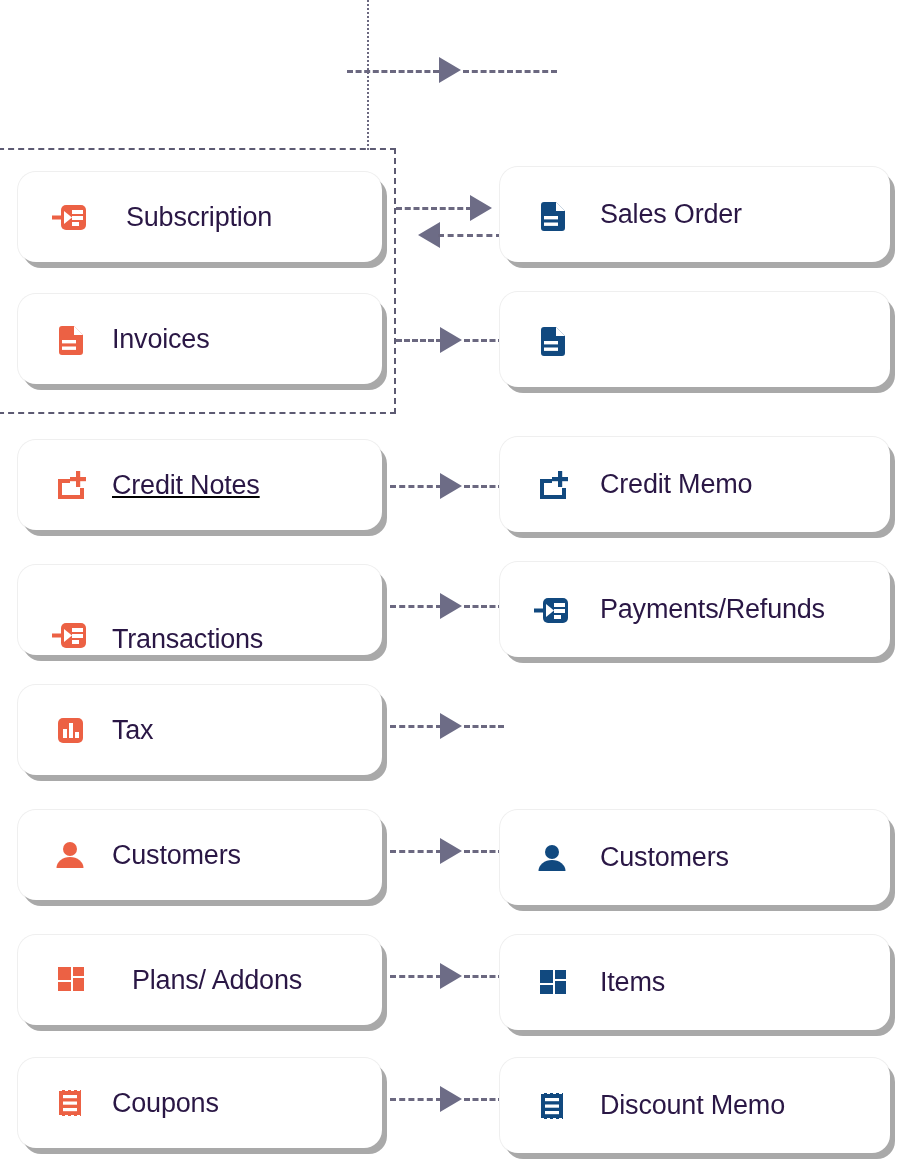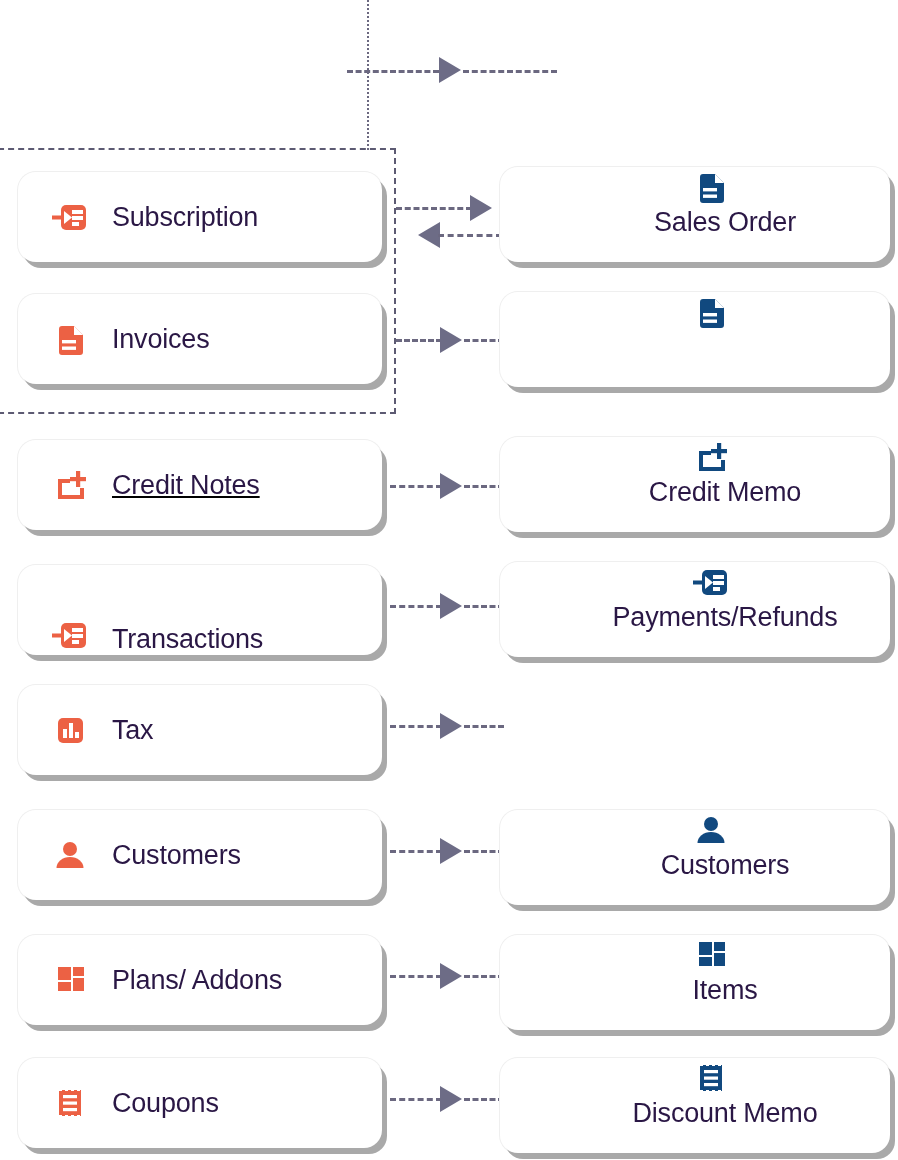--- a/index.html
+++ b/index.html
@@ -86,21 +86,21 @@
   }
   .card .icon svg { display: block; }
   .card .label {
     margin-left: 22px;
     font-size: 27px;
     letter-spacing: -0.2px;
     color: #2a1745;
     white-space: nowrap;
   }
   .col-left  { left: 18px;  width: 364px; }
-  .col-right { left: 500px; width: 390px; flex-direction: column; }
+  .col-right { left: 500px; width: 390px; }
   .col-right .label { margin-left: 28px; }
 </style>
 </head>
 <body>
 
 <div id="stage">
 
   <div class="dotted-vert"></div>
   <div class="dash-h" style="left:347px; top:70px; width:92px;"></div>
   <div class="arrow-r" style="left:439px; top:57px;"></div>
@@ -134,21 +134,21 @@
   <div class="dash-h" style="left:464px; top:850px; width:40px;"></div>
 
   <div class="dash-h" style="left:390px; top:975px; width:52px;"></div>
   <div class="arrow-r" style="left:440px; top:963px;"></div>
   <div class="dash-h" style="left:464px; top:975px; width:40px;"></div>
 
   <div class="dash-h" style="left:390px; top:1098px; width:52px;"></div>
   <div class="arrow-r" style="left:440px; top:1086px;"></div>
   <div class="dash-h" style="left:464px; top:1098px; width:40px;"></div>
 
-  <div class="card col-left" style="top:172px; height:90px;">
+  <div class="card col-left" style="top:172px; height:90px;gap:14px;">
     <span class="icon">
       <svg width="40" height="40" viewBox="0 0 40 40">
         <rect x="11" y="8" width="25" height="25" rx="5" fill="#EC6144"></rect>
         <rect x="22" y="13" width="11" height="4" fill="#ffffff"></rect>
         <rect x="22" y="19" width="11" height="4" fill="#ffffff"></rect>
         <rect x="22" y="25" width="7" height="4" fill="#ffffff"></rect>
         <rect x="2" y="18.5" width="13" height="4" fill="#EC6144"></rect>
         <path d="M14 14 L22 20.5 L14 27 Z" fill="#ffffff"></path>
       </svg>
     </span>
@@ -207,21 +207,21 @@
   <div class="card col-left" style="top:810px; height:90px;">
     <span class="icon">
       <svg width="40" height="40" viewBox="0 0 40 40">
         <circle cx="20" cy="14" r="7" fill="#EC6144"></circle>
         <path d="M6.5 33 a13.5 11 0 0 1 27 0 z" fill="#EC6144"></path>
       </svg>
     </span>
     <span class="label">Customers</span>
   </div>
 
-  <div class="card col-left" style="top:935px; height:90px;">
+  <div class="card col-left" style="top:935px; height:90px;gap:20px;">
     <span class="icon">
       <svg width="40" height="40" viewBox="0 0 40 40">
         <rect x="8" y="7" width="13" height="13" fill="#EC6144"></rect>
         <rect x="23" y="7" width="11" height="9" fill="#EC6144"></rect>
         <rect x="8" y="22" width="13" height="9" fill="#EC6144"></rect>
         <rect x="23" y="18" width="11" height="13" fill="#EC6144"></rect>
       </svg>
     </span>
     <span class="label">Plans/ Addons</span>
   </div>

